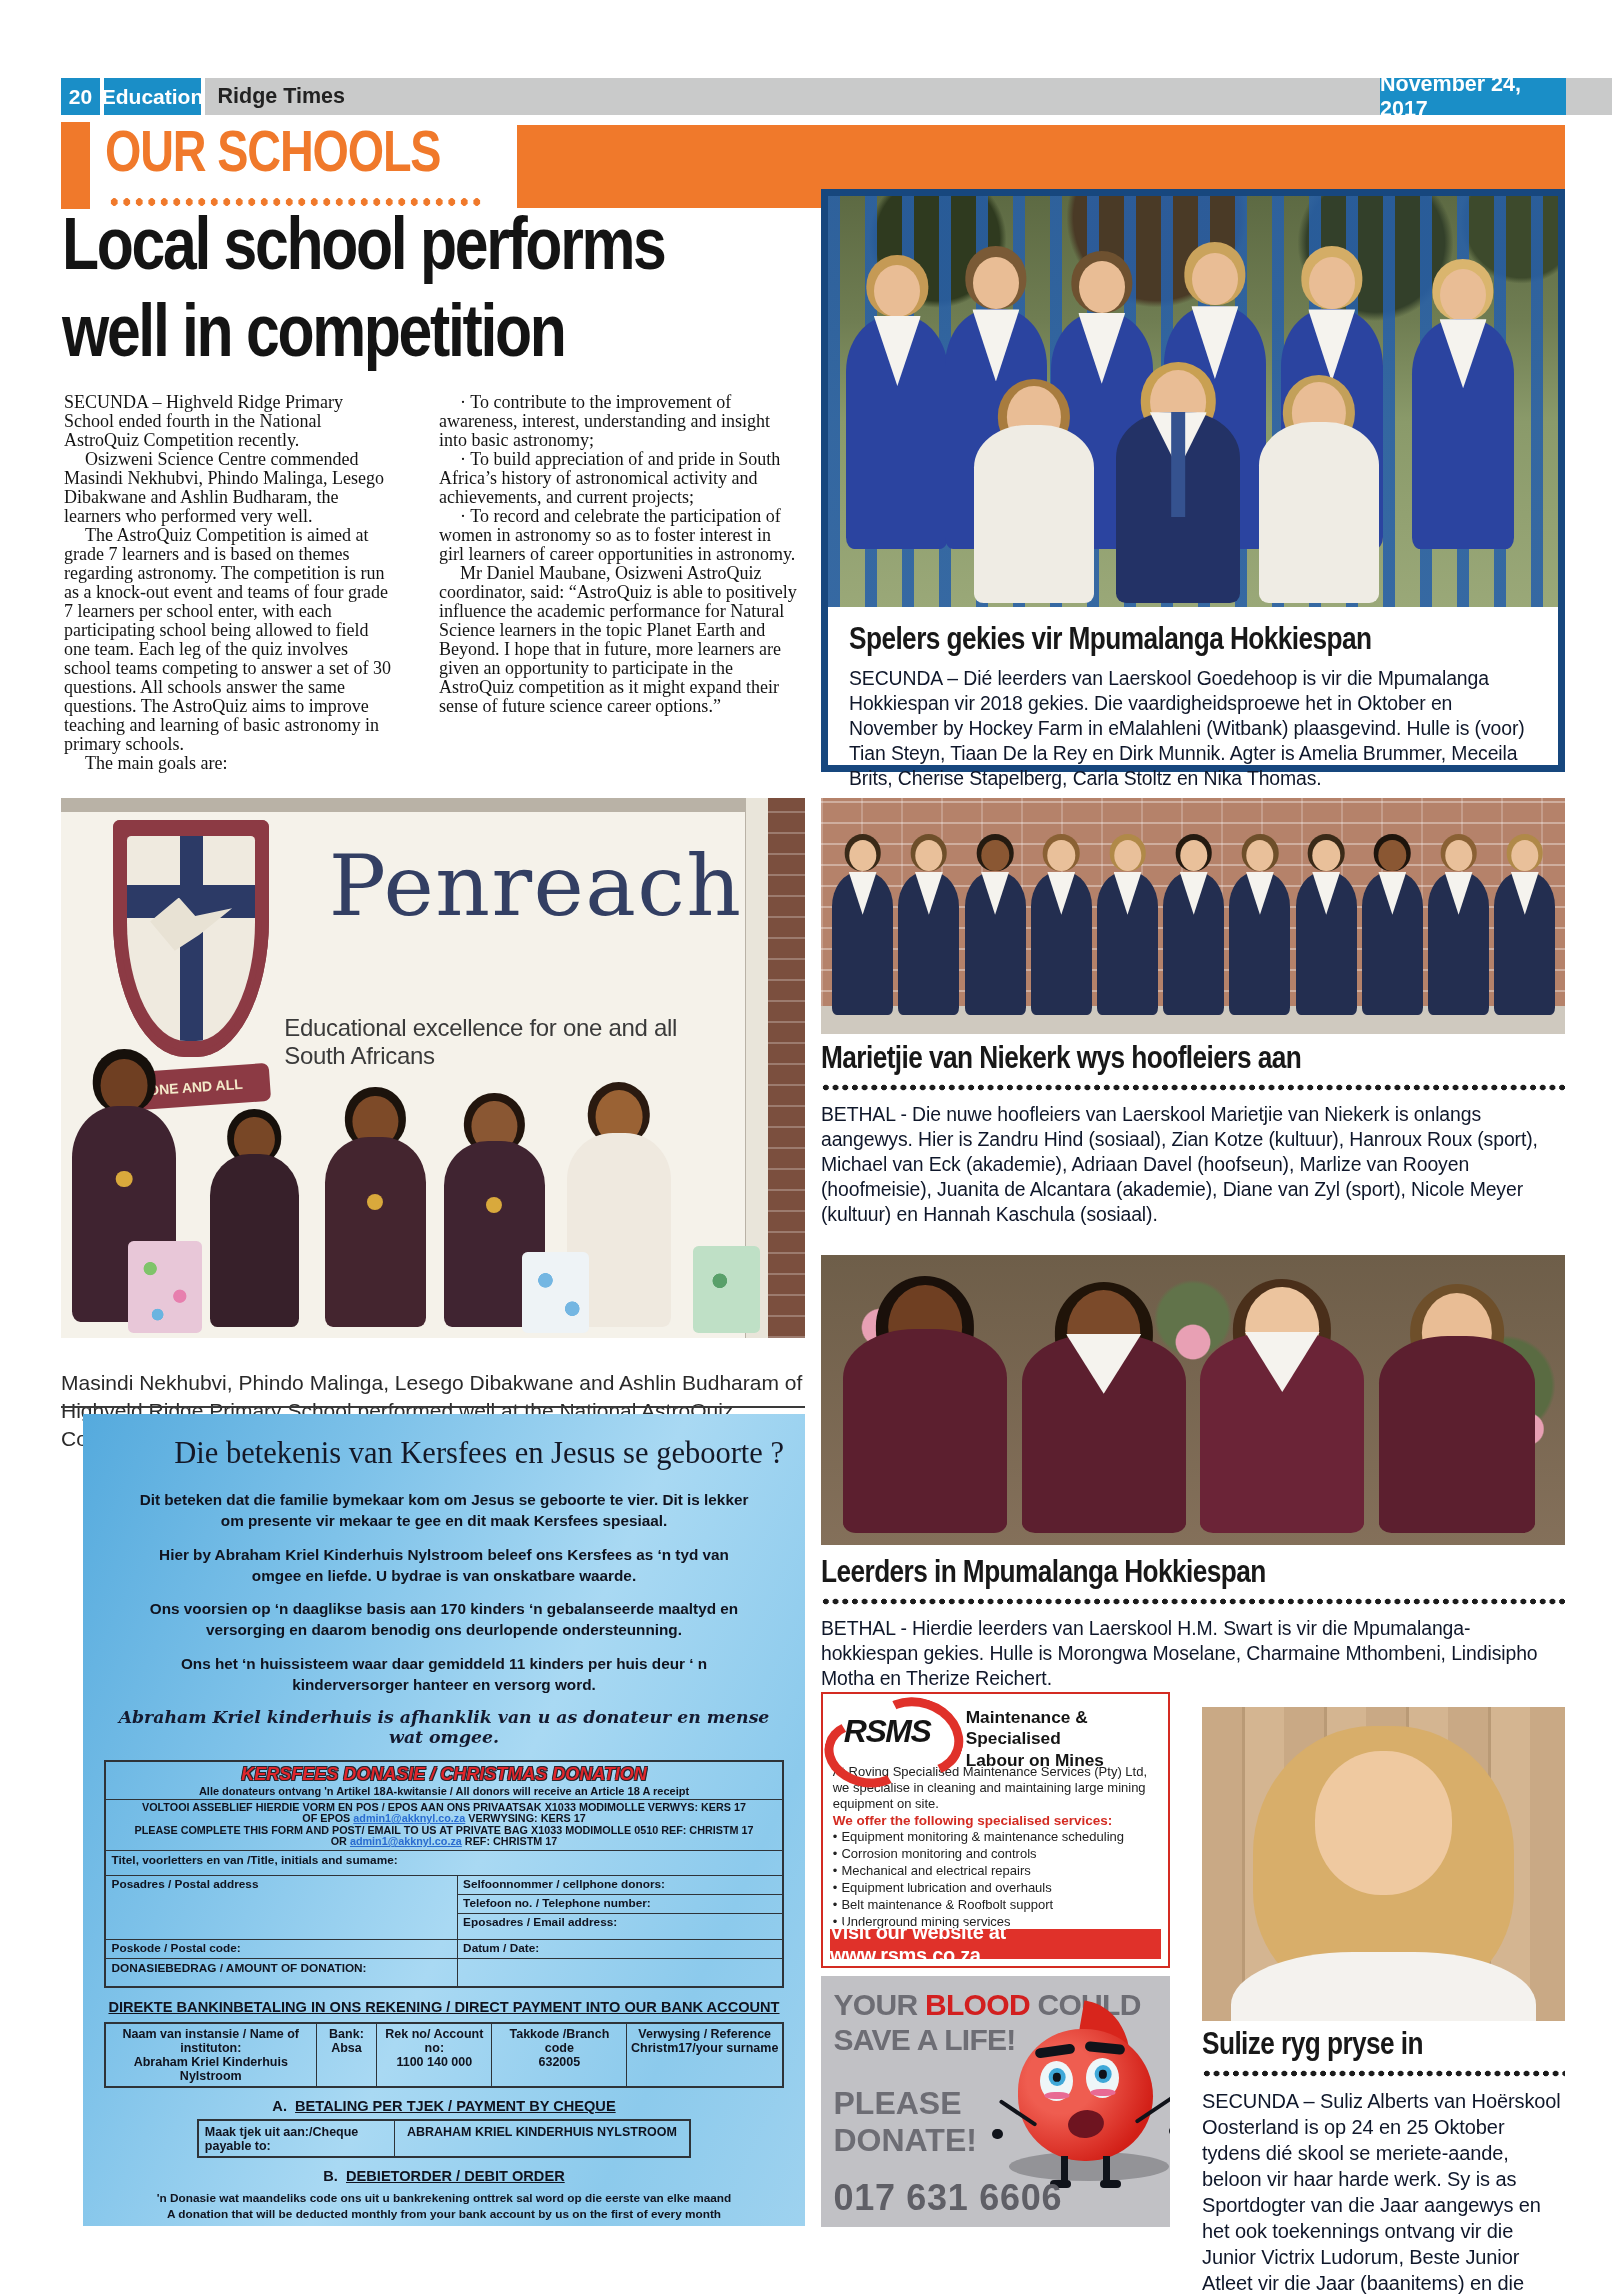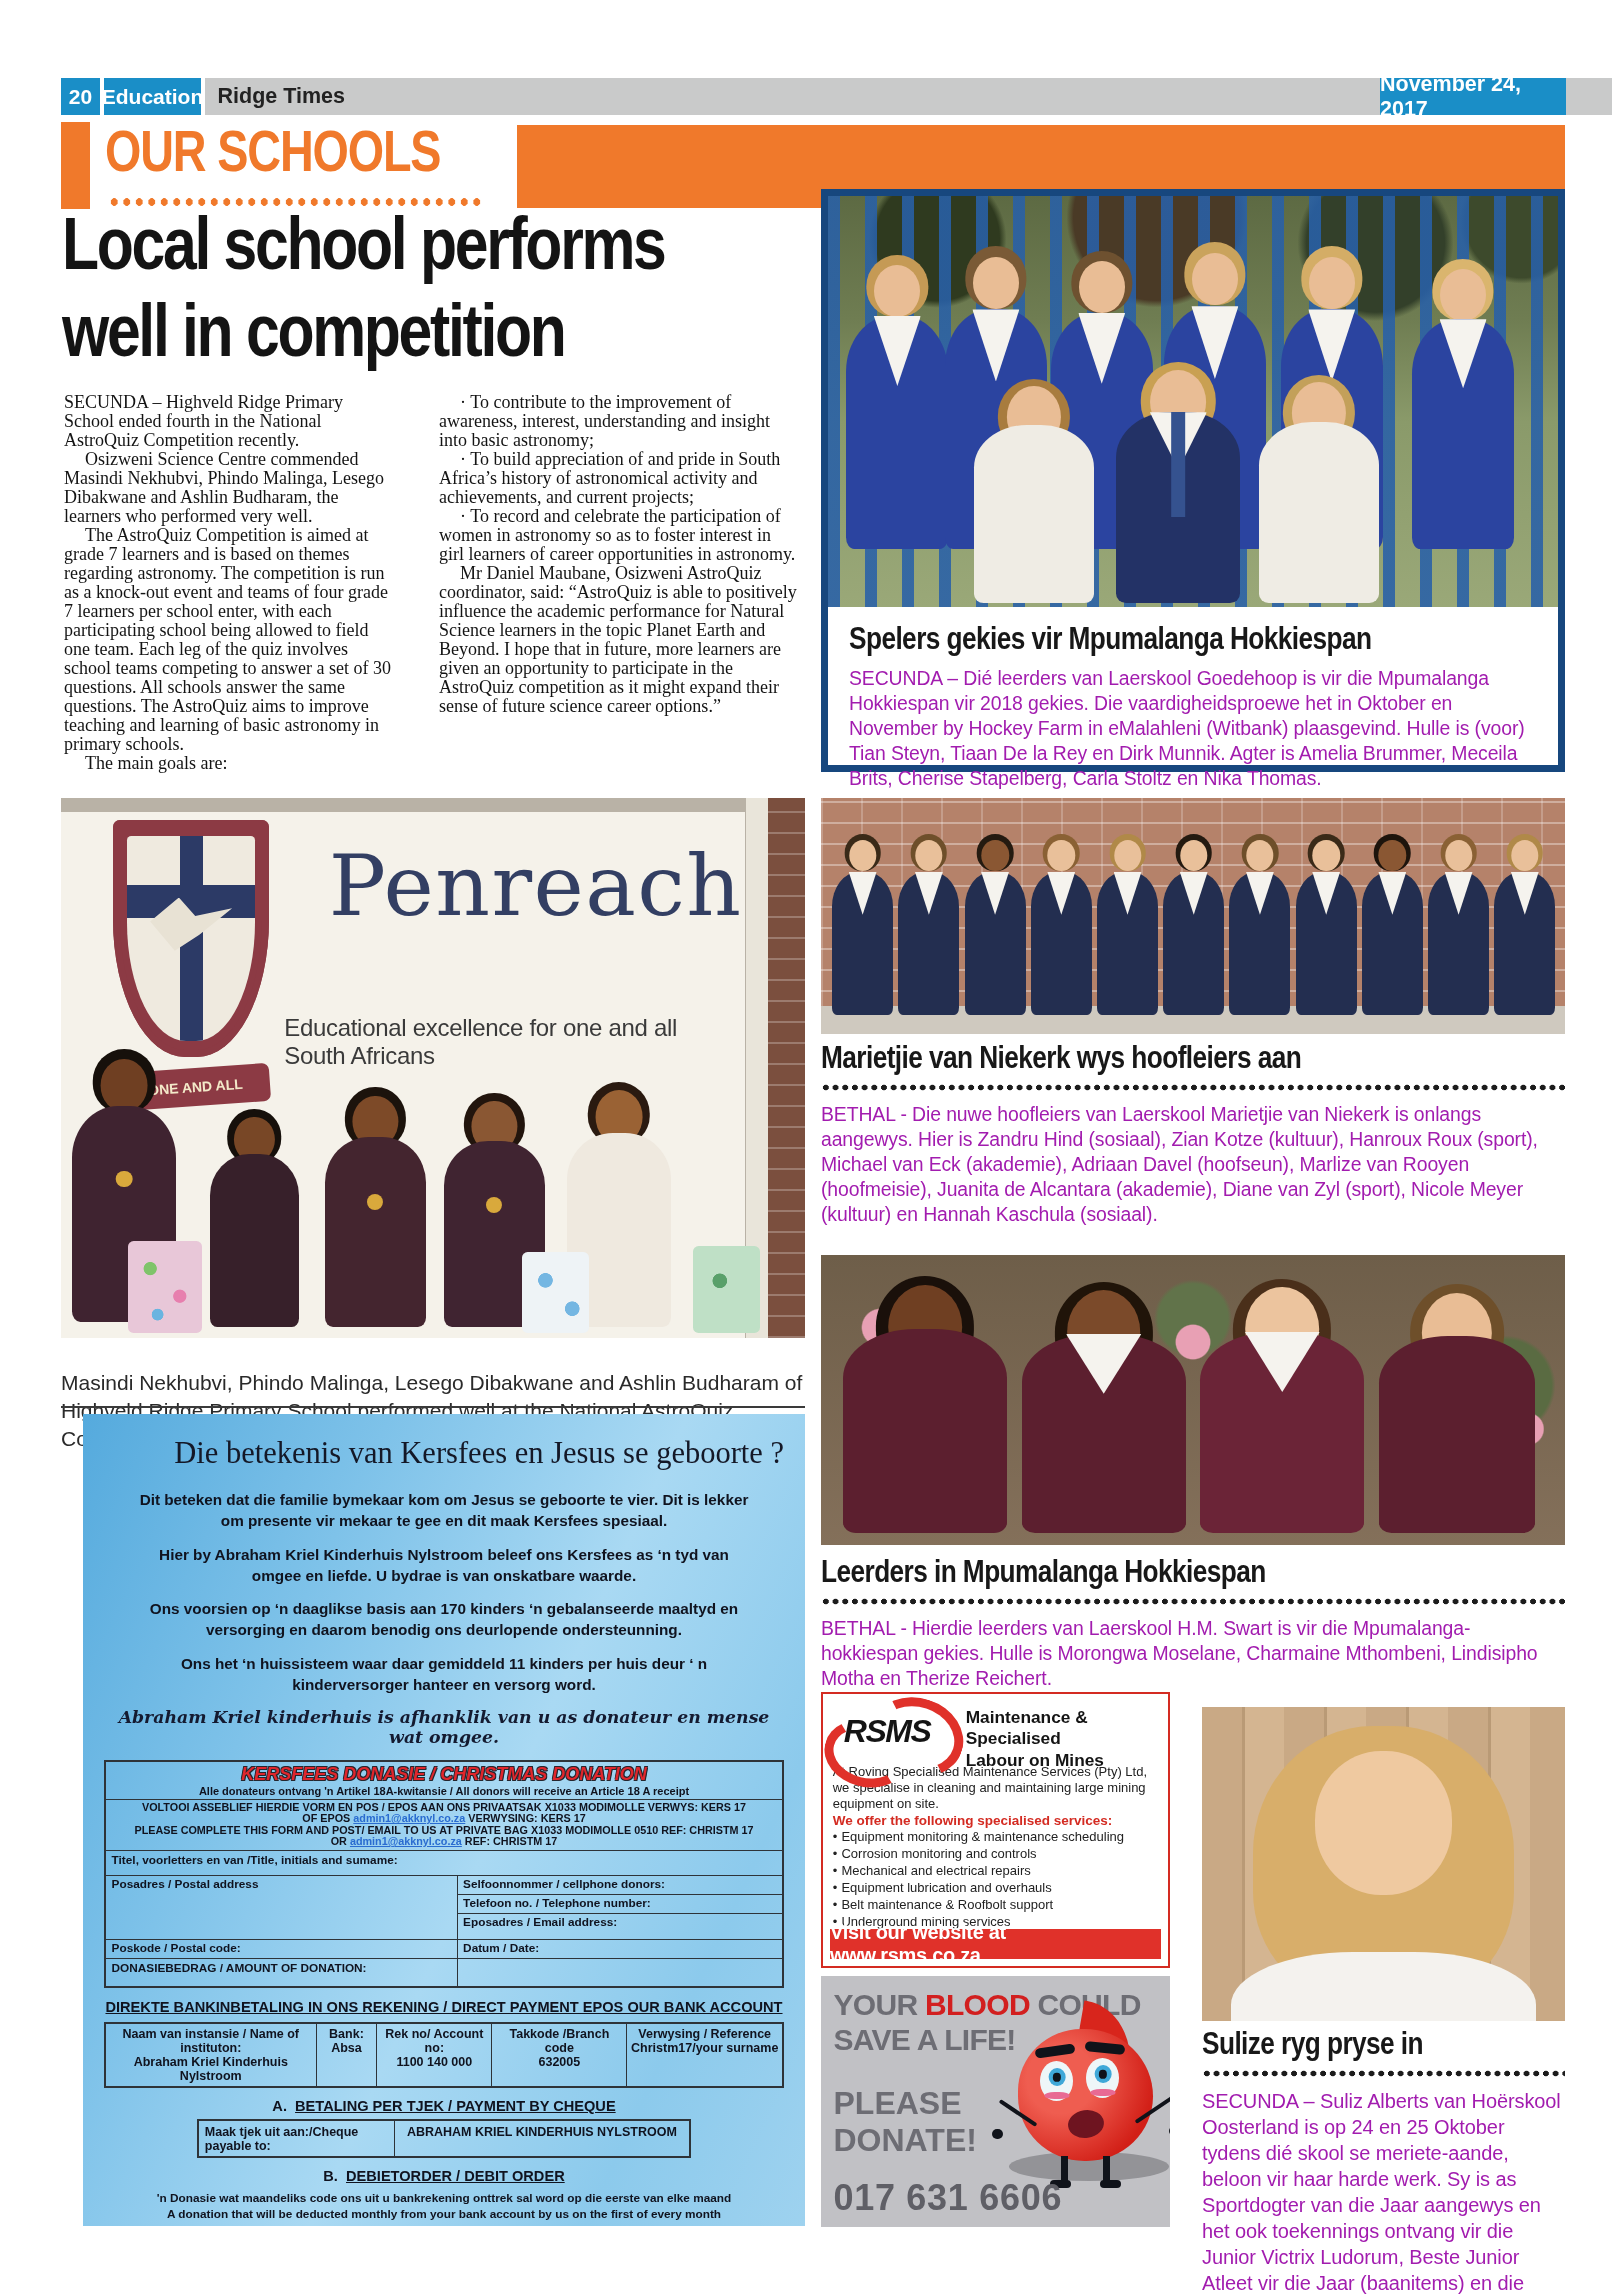--- a/index.html
+++ b/index.html
@@ -31,21 +31,21 @@
         font-family:"Liberation Serif",serif;font-size:18px;line-height:19px;color:#141414;}
   .colA{width:332px;} .colB{width:358px;}
   .article-cols p{margin:0;}
   .colA p + p{text-indent:21px;}
   .colB p{text-indent:21px;}
 
   
   .cap-title{font-weight:700;font-size:32px;letter-spacing:-0.7px;color:#181818;}
   .dotline{height:9px;margin-top:7px;background-image:radial-gradient(circle,#1c1c1c 2.8px,rgba(0,0,0,0) 3.1px);
         background-size:9.7px 9px;background-repeat:repeat-x;}
-  .cap-body{margin:9.7px 0 0 0;font-size:19.4px;line-height:25px;color:#a21caf;letter-spacing:-0.1px;}
+  .cap-body{margin:9.7px 0 0 0;font-size:19.4px;line-height:25px;color:#0f172a;letter-spacing:-0.1px;}
 
   
   .hockey-box{position:absolute;left:821px;top:189px;width:744px;height:583px;margin:0;
         border:7px solid #17477e;box-sizing:border-box;background:#fff;}
   .hockey-photo{position:relative;width:100%;height:411px;overflow:hidden;
         background:linear-gradient(#5d6a43 0%,#6f7d52 30%,#8a9a6a 55%,#9aa878 100%);}
   .foliage{position:absolute;inset:0;height:52%;
         background:
          radial-gradient(circle at 15% 20%,#2f3a1f 0 62px,rgba(0,0,0,0) 69px),
          radial-gradient(circle at 45% 10%,#4a3a26 0 83px,rgba(0,0,0,0) 90px),
@@ -538,21 +538,21 @@
         <div class="g-cell">Selfoonnommer / cellphone donors:</div>
         <div class="g-tel">Telefoon no. / Telephone number:</div>
         <div class="g-em">Eposadres / Email address:</div>
         <div class="g-posk">Poskode /  Postal code:</div>
         <div class="g-dat">Datum / Date:</div>
         <div class="g-amt">DONASIEBEDRAG  / AMOUNT OF DONATION:</div>
         <div class="g-amt2"></div>
       </div>
     </div>
 
-    <h3 class="kf-bank-h"><span class="u">DIREKTE BANKINBETALING IN ONS REKENING  /  DIRECT  PAYMENT EPOS OUR BANK ACCOUNT</span></h3>
+    <h3 class="kf-bank-h"><span class="u">DIREKTE BANKINBETALING IN ONS REKENING  /  DIRECT  PAYMENT INTO OUR BANK ACCOUNT</span></h3>
     <div class="bank-table">
       <div class="bt-col">
           <div>Naam van instansie /  Name of instituton:</div>
           <div>Abraham Kriel Kinderhuis Nylstroom</div>
         </div>
       <div class="bt-col">
           <div>Bank:</div>
           <div>Absa</div>
         </div>
       <div class="bt-col">

